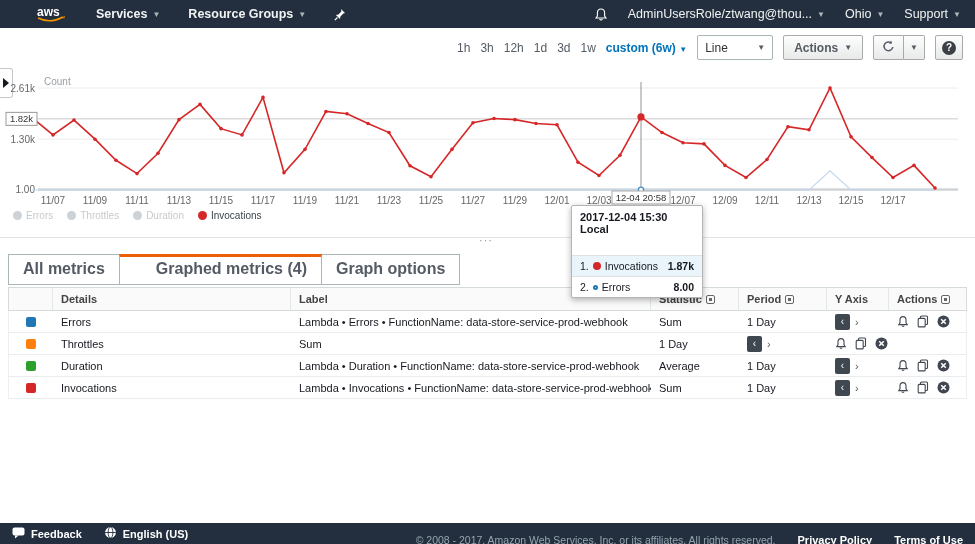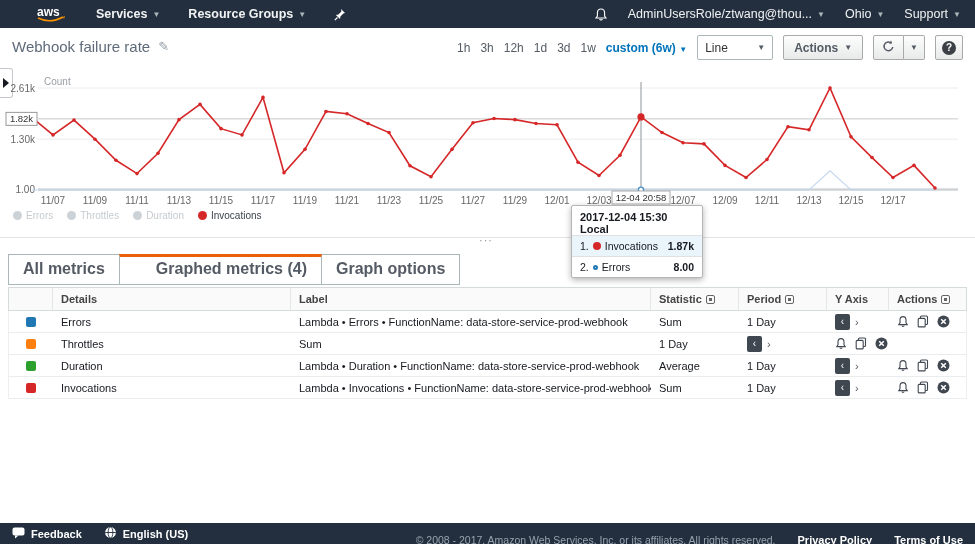--- a/index.html
+++ b/index.html
@@ -53,21 +53,21 @@
   .legend .dot { width:9px; height:9px; border-radius:50%; }
 
   .divider { position:absolute; top:237px; left:0; right:0; border-top:1px solid #e1e3e5; }
   .grip { position:absolute; top:234px; left:479px; color:#8d9499; font-size:11px; letter-spacing:1px;
           cursor:row-resize; }
 
   
   .tooltip { position:absolute; top:205px; left:571px; width:132px; background:#fff;
              border:1px solid #b5b5b5; border-radius:2px; box-shadow:0 2px 6px rgba(0,0,0,.3);
              font-size:10.5px; z-index:30; }
-  .tooltip .tt-head { font-weight:bold; font-size:11px; color:#16191f; padding:5px 8px 0;
+  .tooltip .tt-head { font-weight:bold; font-size:11px; color:#16191f; padding:5px 8px 20px;
                       border-bottom:1px solid #e0e0e0; }
   .tt-row { display:flex; align-items:center; gap:4px; padding:4px 8px; color:#16191f; }
   .tt-row.hl { background:#e9f4fb; border-bottom:1px solid #e0e0e0; }
   .tt-dot { width:8px; height:8px; border-radius:50%; }
   .tt-dot.filled-red { background:#d62728; }
   .tt-dot.hollow-blue { background:#fff; border:2px solid #1f77b4; width:5px; height:5px; }
   .tt-val { margin-left:auto; font-weight:bold; }
 
   
   .tabs { position:absolute; top:254px; left:8px; display:flex; align-items:flex-end; }
@@ -149,24 +149,20 @@
         <span>Ohio</span>
         <span class="caret">▼</span>
       </span>
       <span class="navitem plain">
         <span>Support</span>
         <span class="caret">▼</span>
       </span>
     </div>
   </div>
 
-  <div class="titlebar">
-    <span class="graph-title">Webhook failure rate</span>
-    <span class="pencil">✎</span>
-  </div>
 
   <div class="toolbar">
     <div class="ranges">
       <span>1h</span>
       <span>3h</span>
       <span>12h</span>
       <span>1d</span>
       <span>3d</span>
       <span>1w</span>
       <span class="range-custom">

